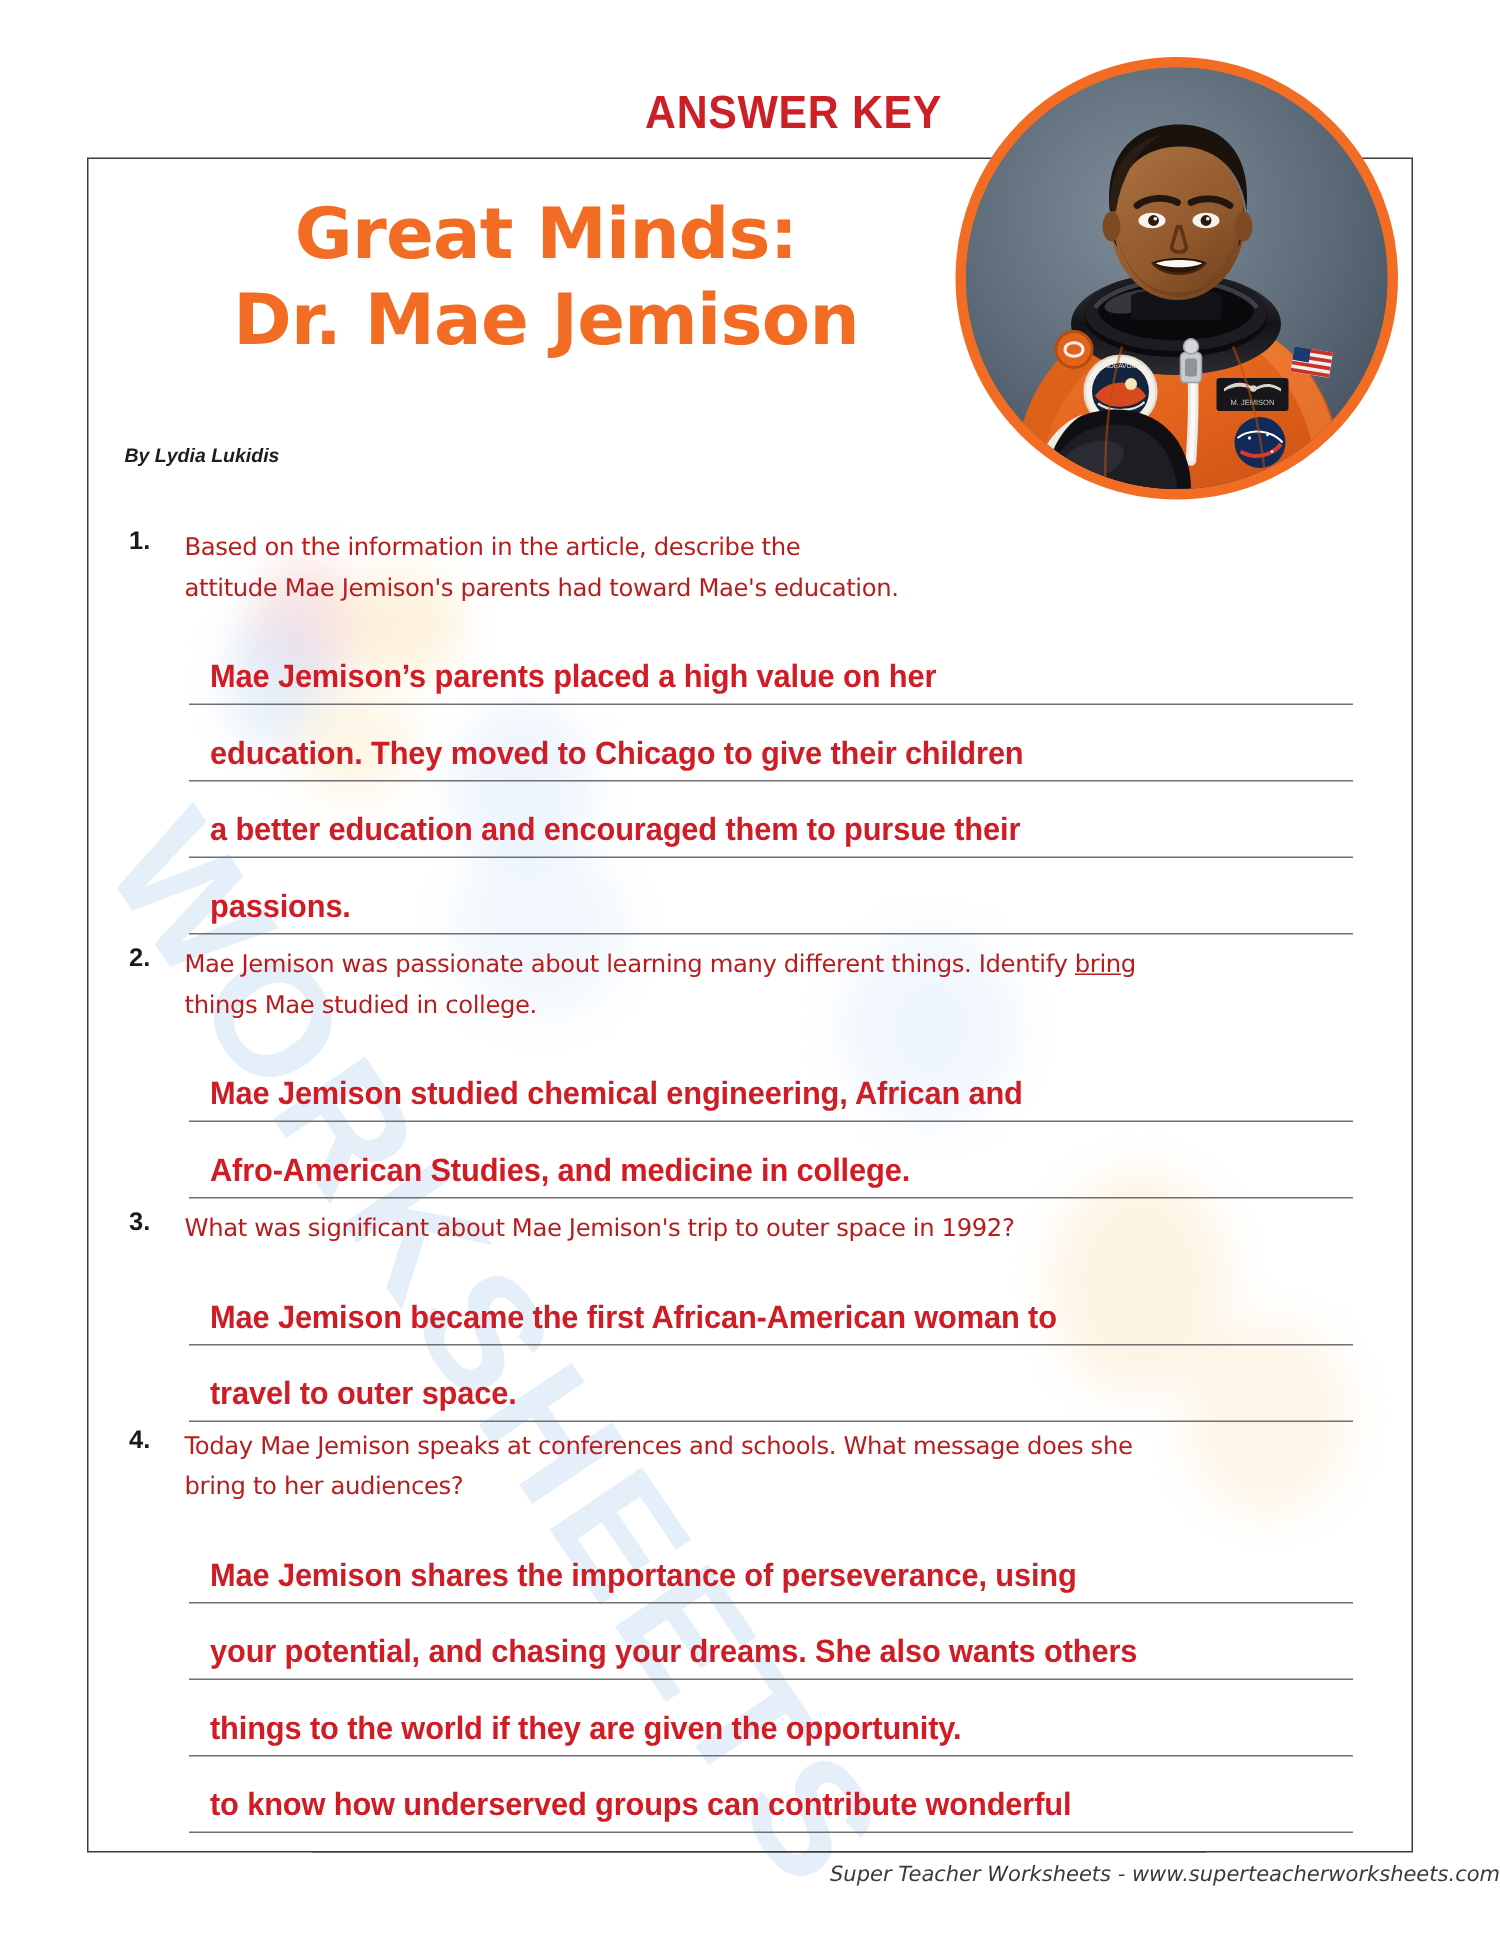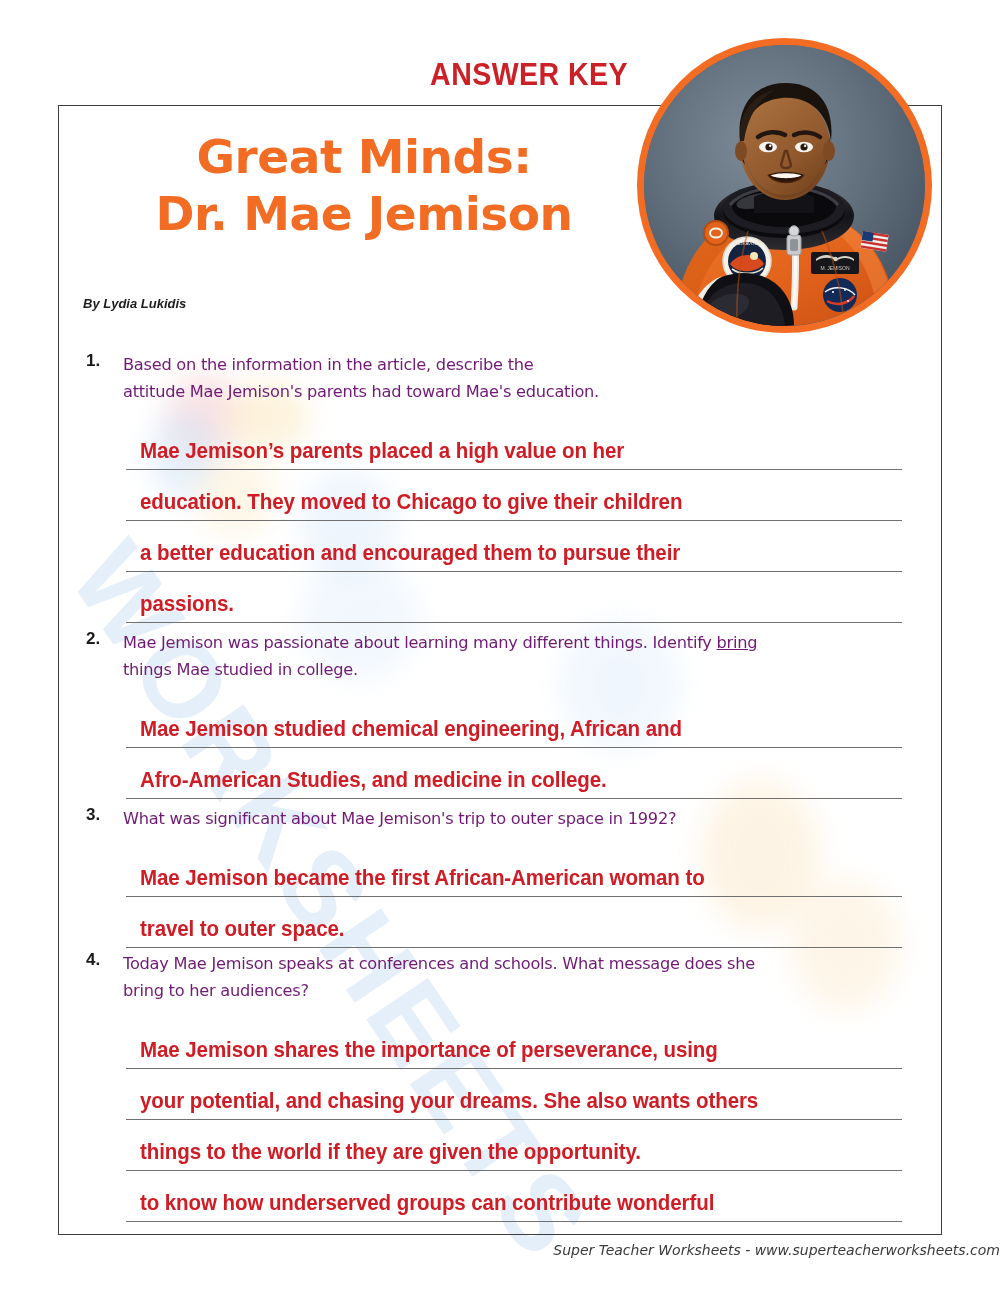--- a/index.html
+++ b/index.html
@@ -150,21 +150,21 @@
     top: 0;
     font-family: "Liberation Sans", sans-serif;
     font-weight: bold;
     font-size: 17px;
     color: #1a1a1a;
   }
   .q-text {
     font-family: "DejaVu Sans", sans-serif;
     font-size: 16.2px;
     line-height: 27px;
-    color: #701a75;
+    color: #b91c1c;
     letter-spacing: -0.25px;
   }
   .q-text .u { text-decoration: underline; }
 
   .ans-line {
     position: relative;
     margin-left: 68px;
     width: 776px;
     height: 51px;
     border-bottom: 1.6px solid #707070;

